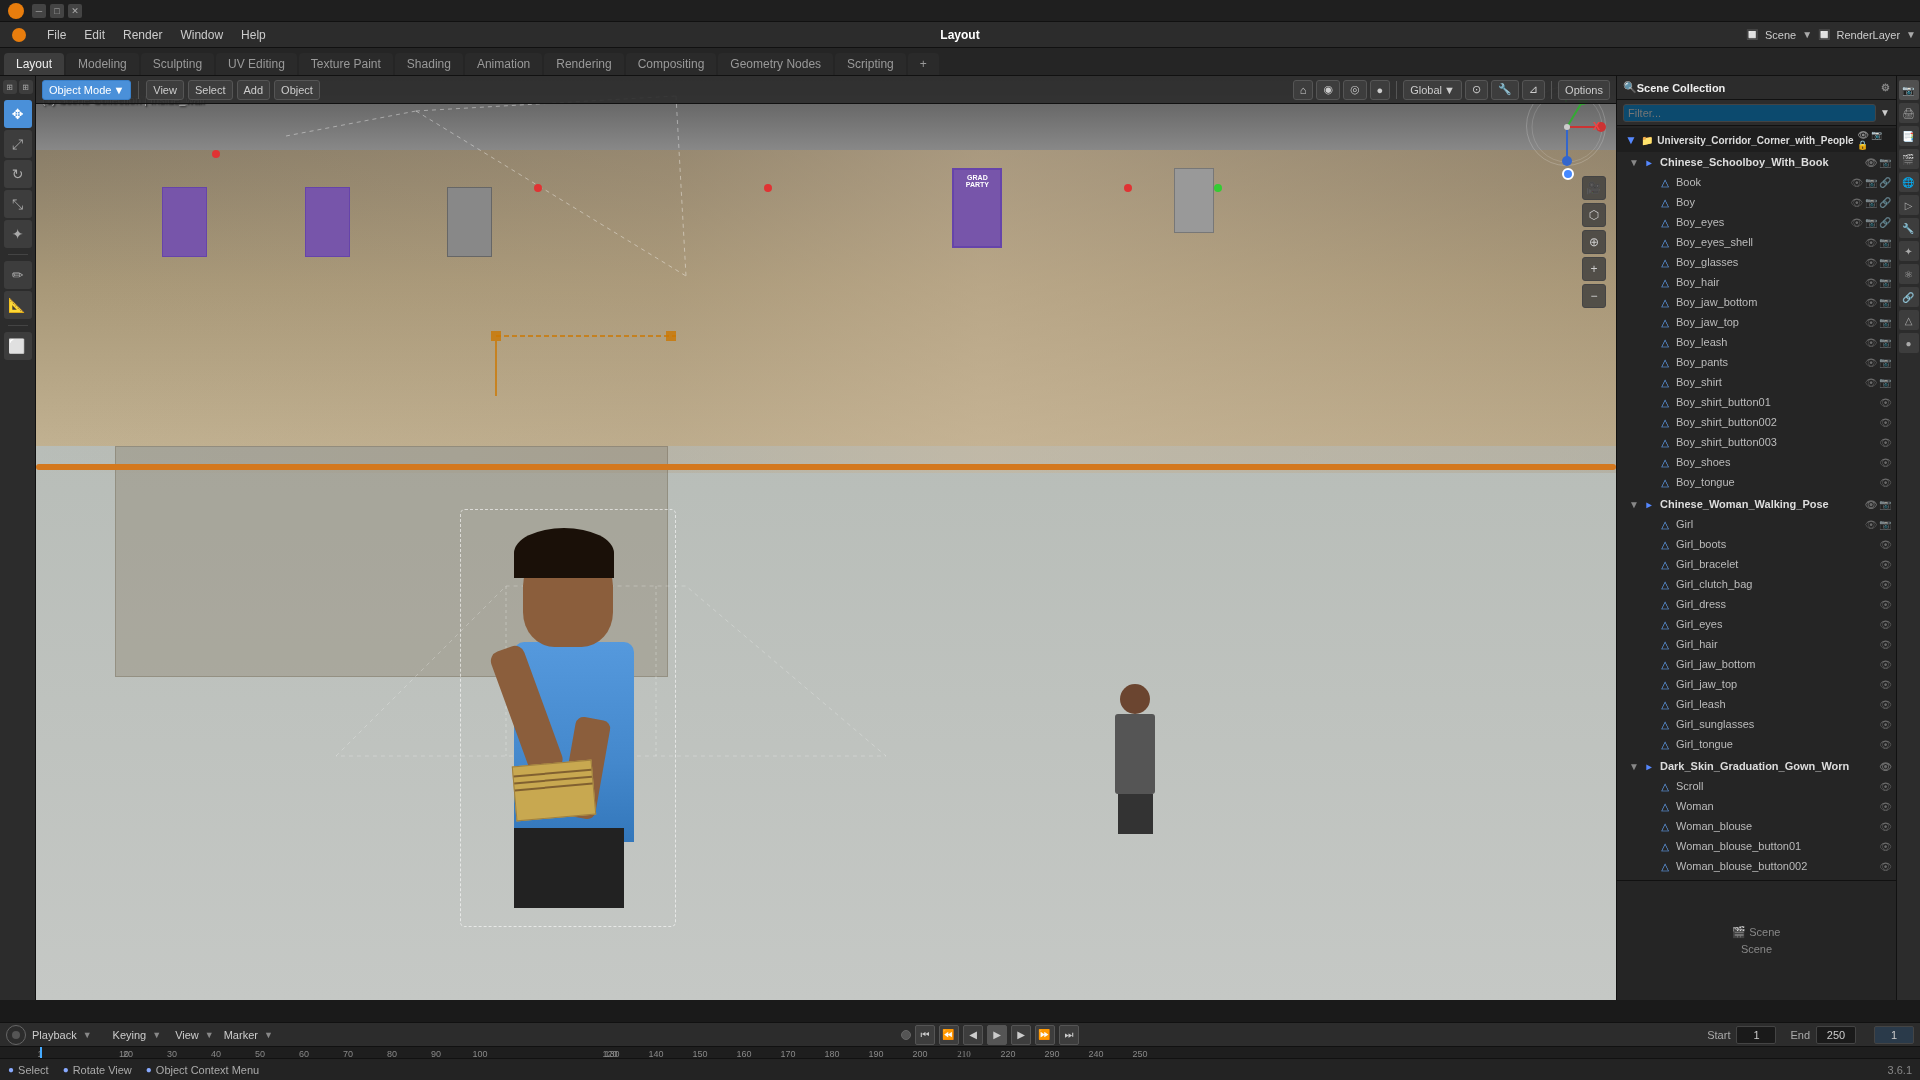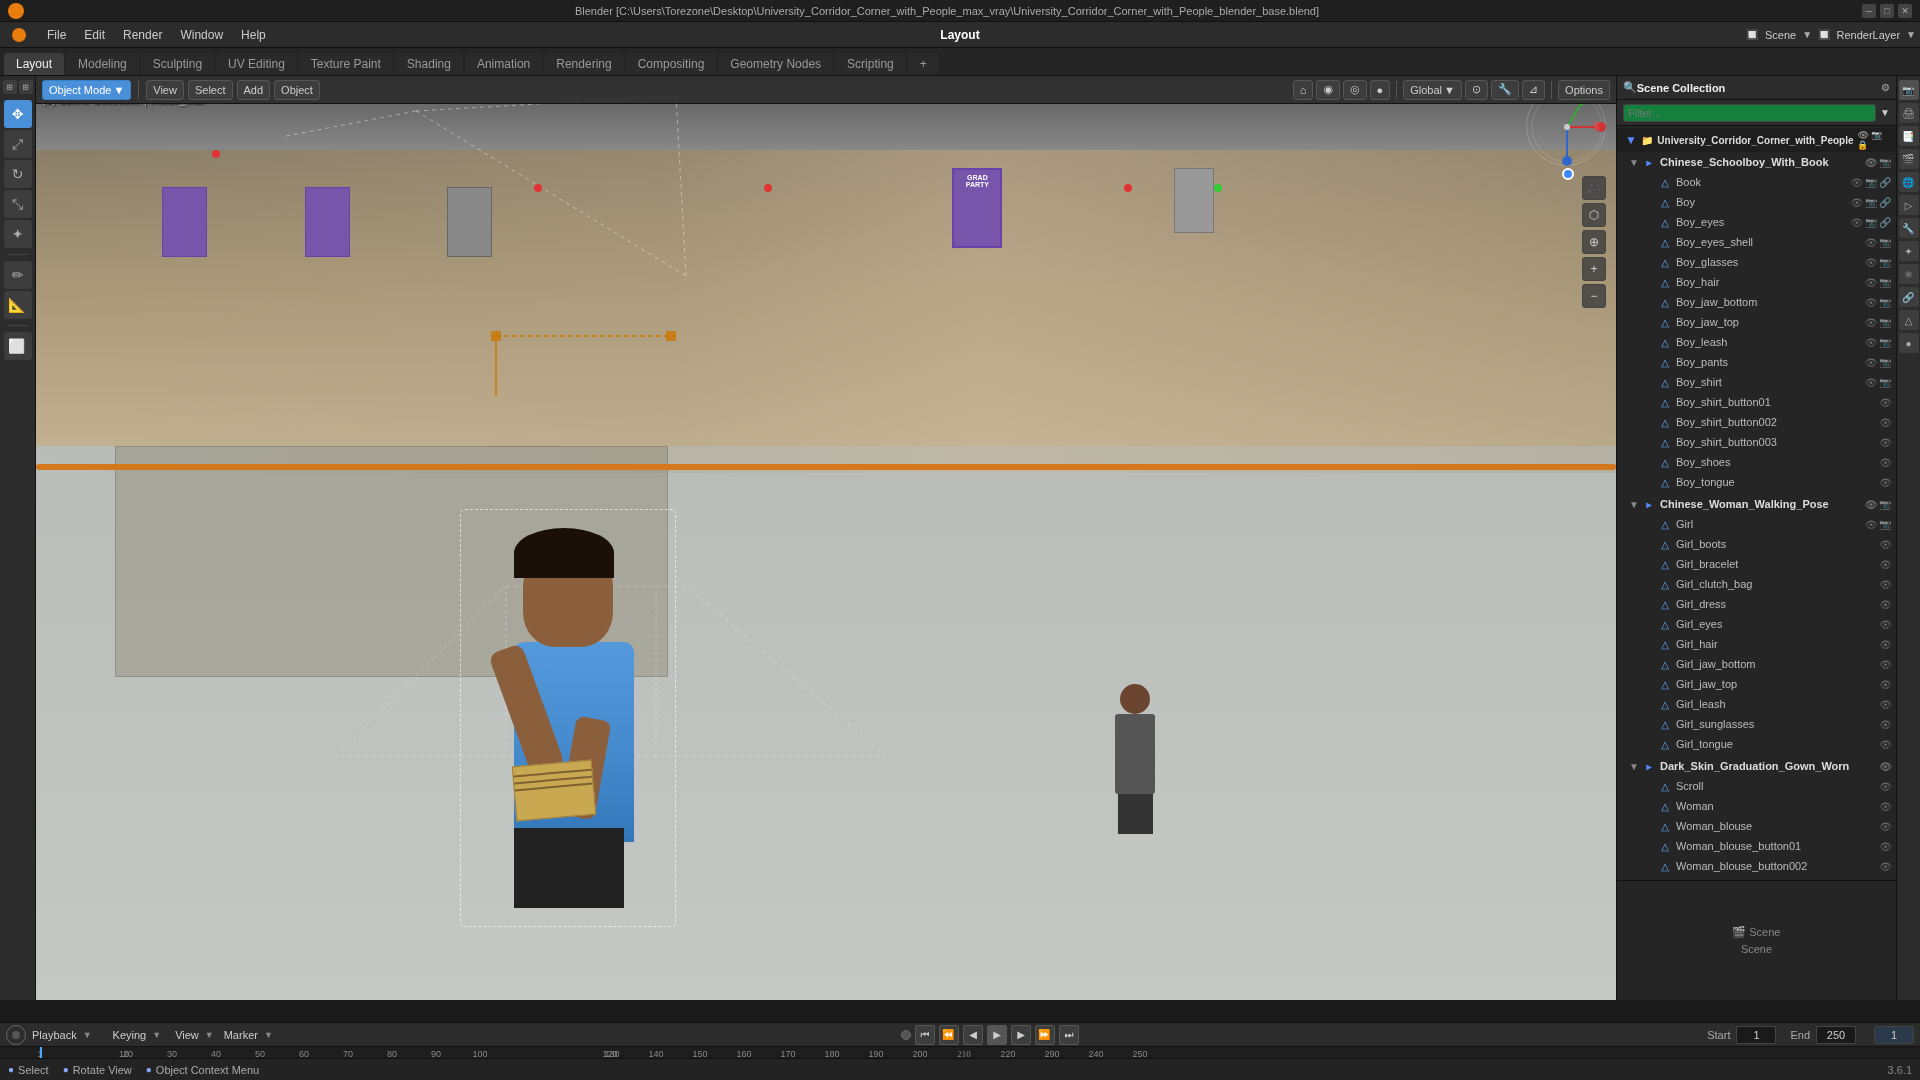--- a/index.html
+++ b/index.html
@@ -210,21 +210,21 @@
       background: #2c2c2c;
       display: flex;
       align-items: center;
       padding: 0 6px;
       border-bottom: 1px solid #111;
       gap: 4px;
     }
     #outliner-search {
       flex: 1;
       height: 18px;
-      background: #15803d;
+      background: #0c4a6e;
       border: 1px solid #444;
       border-radius: 3px;
       color: #ccc;
       padding: 0 4px;
       font-size: 11px;
     }
     #outliner-body {
       flex: 1;
       overflow-y: auto;
       padding: 2px 0;
@@ -478,21 +478,20 @@
       width: 2px;
       background: #4af;
       z-index: 5;
     }
   </style>
 </head>
 <body>
 
 <div id="title-bar">
   <div class="blender-logo"></div>
-  <span id="title-text">Blender [C:\Users\Torezone\Desktop\University_Corridor_Corner_with_People_max_vray\University_Corridor_Corner_with_People_blender_base.blend]</span>
   <div id="window-controls">
     <button class="win-btn">─</button>
     <button class="win-btn">□</button>
     <button class="win-btn">✕</button>
   </div>
 </div>
 
 <div id="menu-bar">
   <div class="menu-item">
     <span style="display:inline-block;width:14px;height:14px;background:#e87d0d;border-radius:50%;vertical-align:middle;margin-right:3px;"></span>

